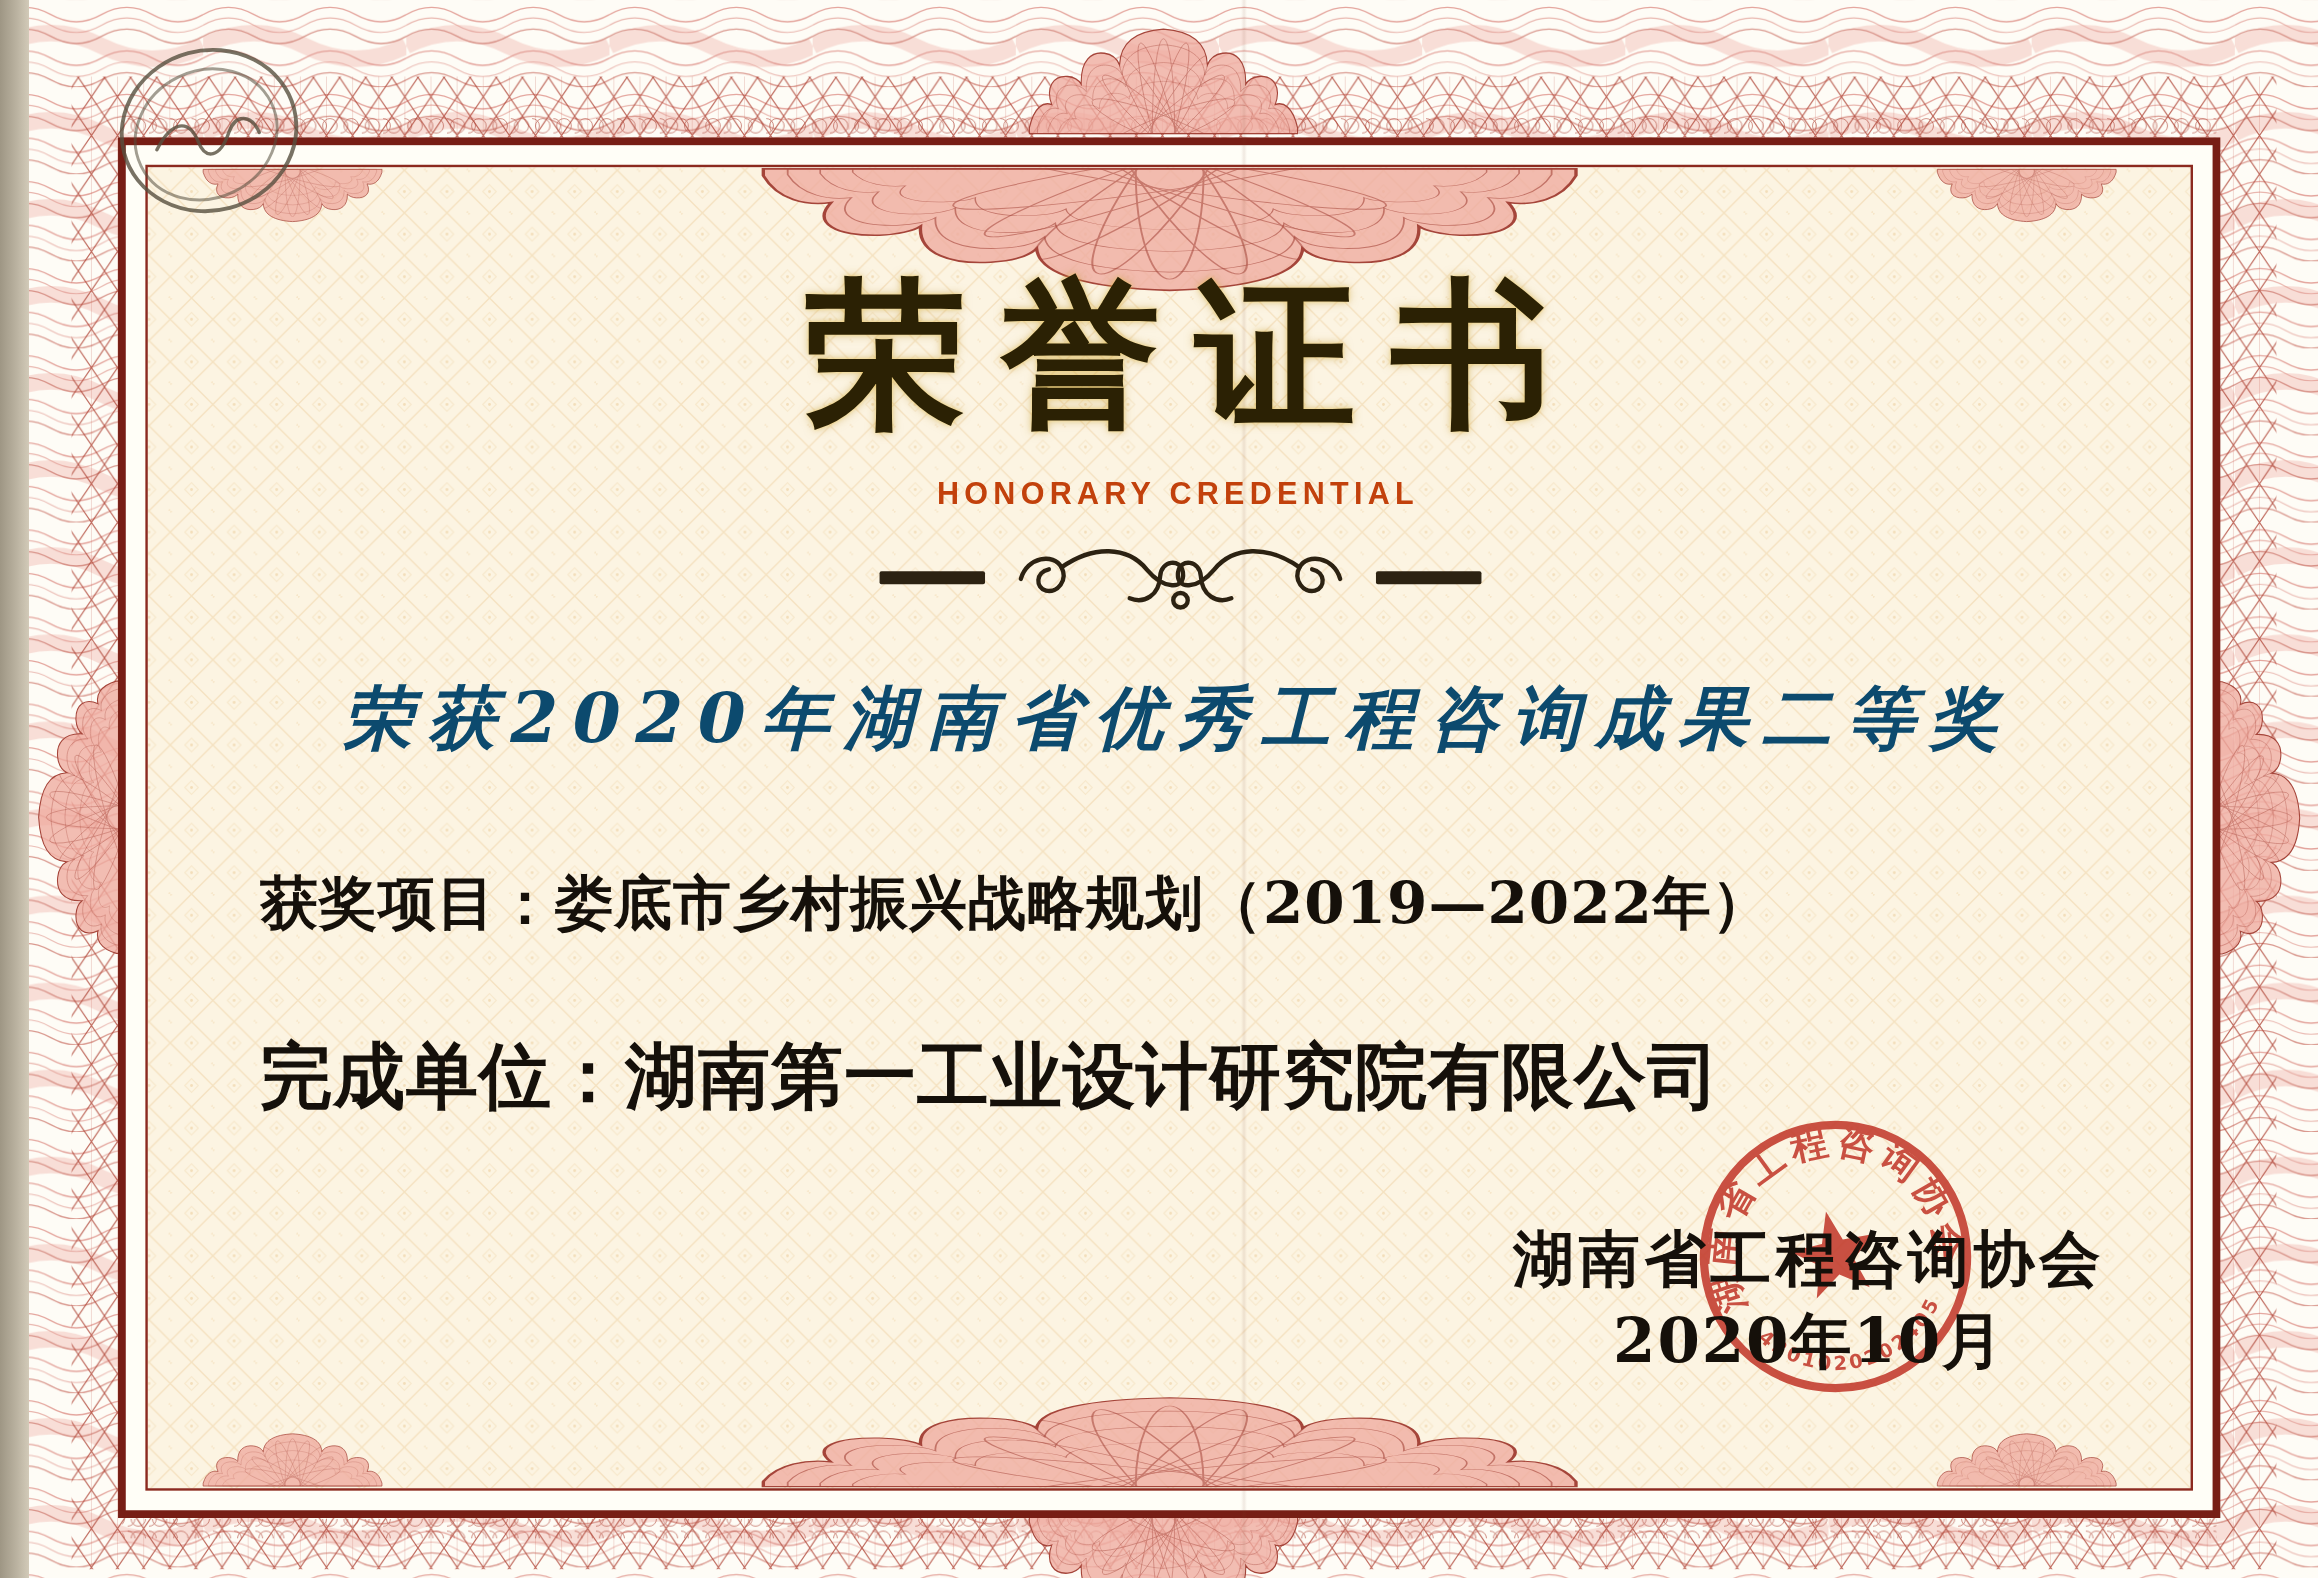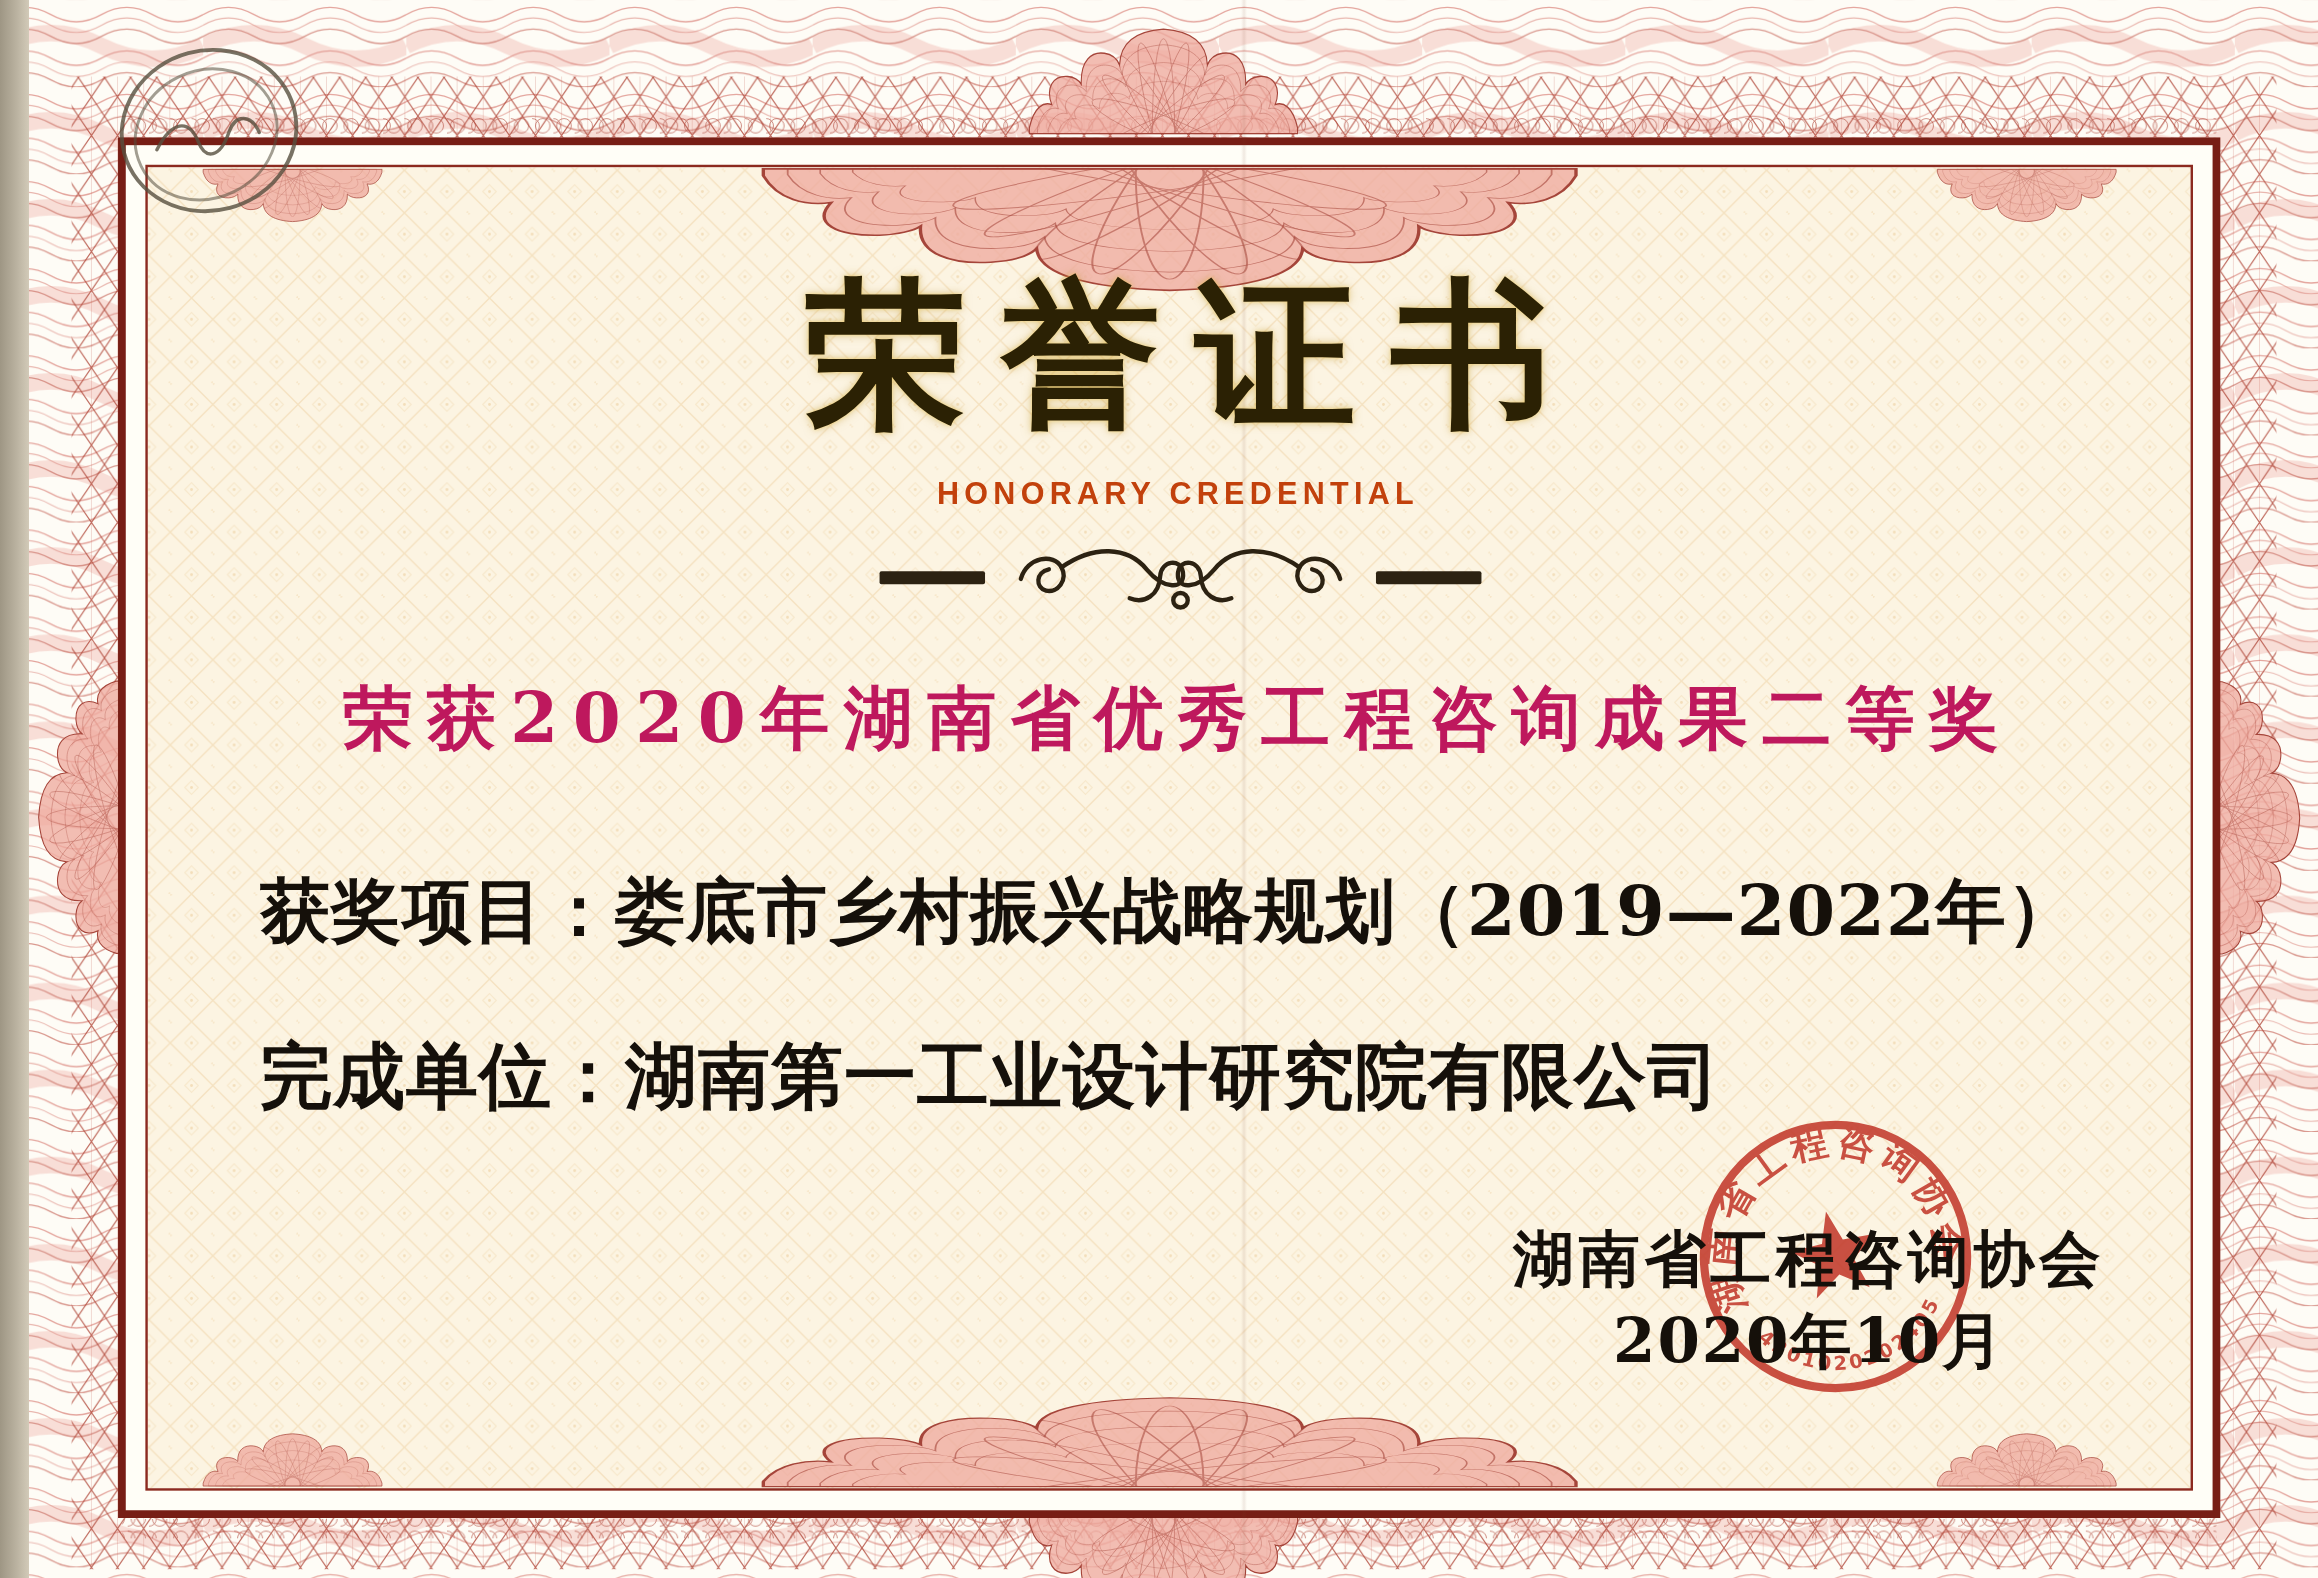--- a/index.html
+++ b/index.html
@@ -34,26 +34,27 @@
   .cert-subtitle{
     left:148px;top:476px;width:2060px;text-align:center;
     font-size:30.5px;font-weight:700;letter-spacing:5.3px;
     color:#c2410c;
     font-family:"Liberation Sans","DejaVu Sans",sans-serif;
   }
   .flourish{left:866px;top:541px;width:629px;height:73px;}
   .award-line{
     left:148px;top:673px;width:2060px;text-align:center;
     font-size:69px;font-weight:700;letter-spacing:14.5px;
-    color:#be185d;white-space:nowrap;
+    color:#0c4a6e;white-space:nowrap;
     font-family:"DejaVu Serif","Liberation Serif",serif;
+    font-style:italic;
   }
   .field-line{
     left:260px;width:1935px;white-space:nowrap;
-    font-size:70px;font-weight:700;letter-spacing:1px;
+    font-size:58px;font-weight:700;letter-spacing:1px;
     color:#15100a;
     font-family:"DejaVu Serif","Liberation Serif",serif;
   }
   .field-project{top:865px;}
   .field-unit{top:1029px;font-size:72px;}
   .issuer-block{
     left:1480px;top:1219px;width:658px;text-align:center;
     color:#15100a;font-weight:700;
     font-family:"DejaVu Serif","Liberation Serif",serif;
   }

